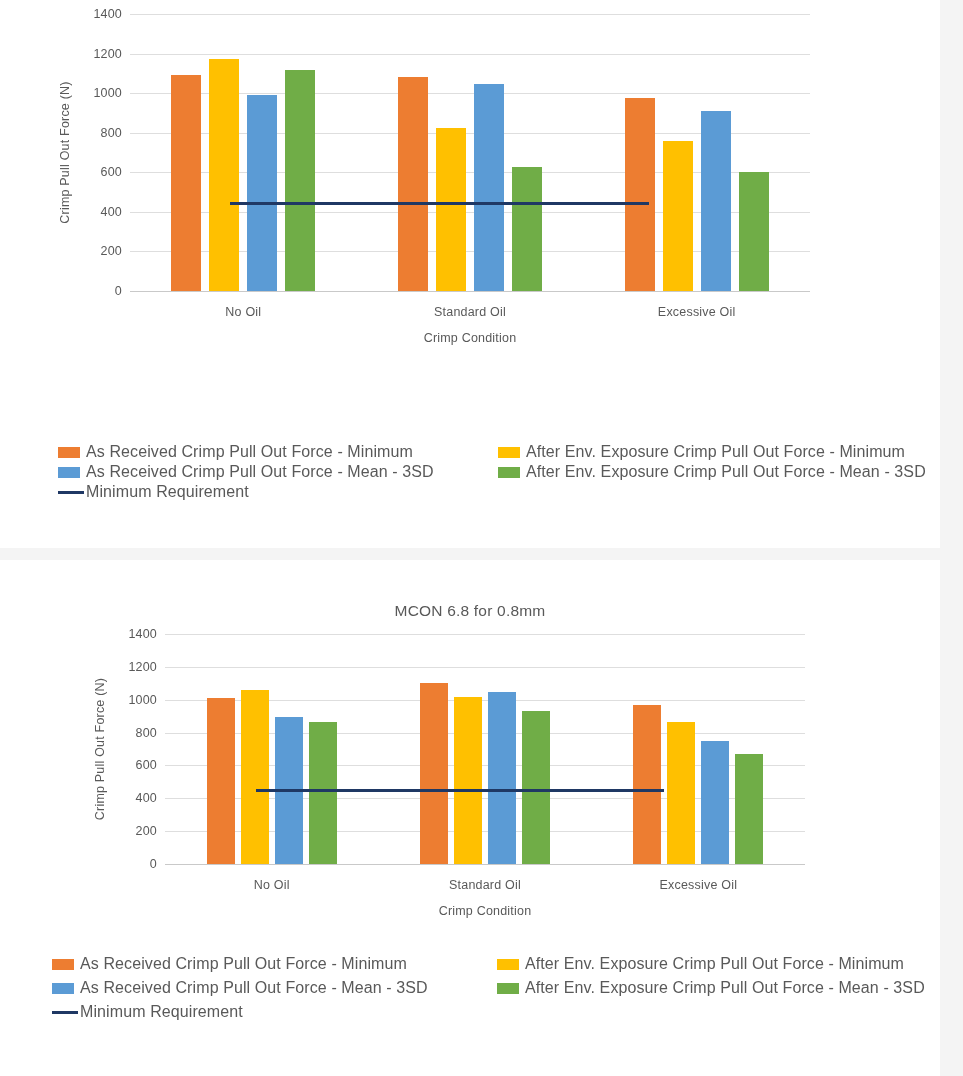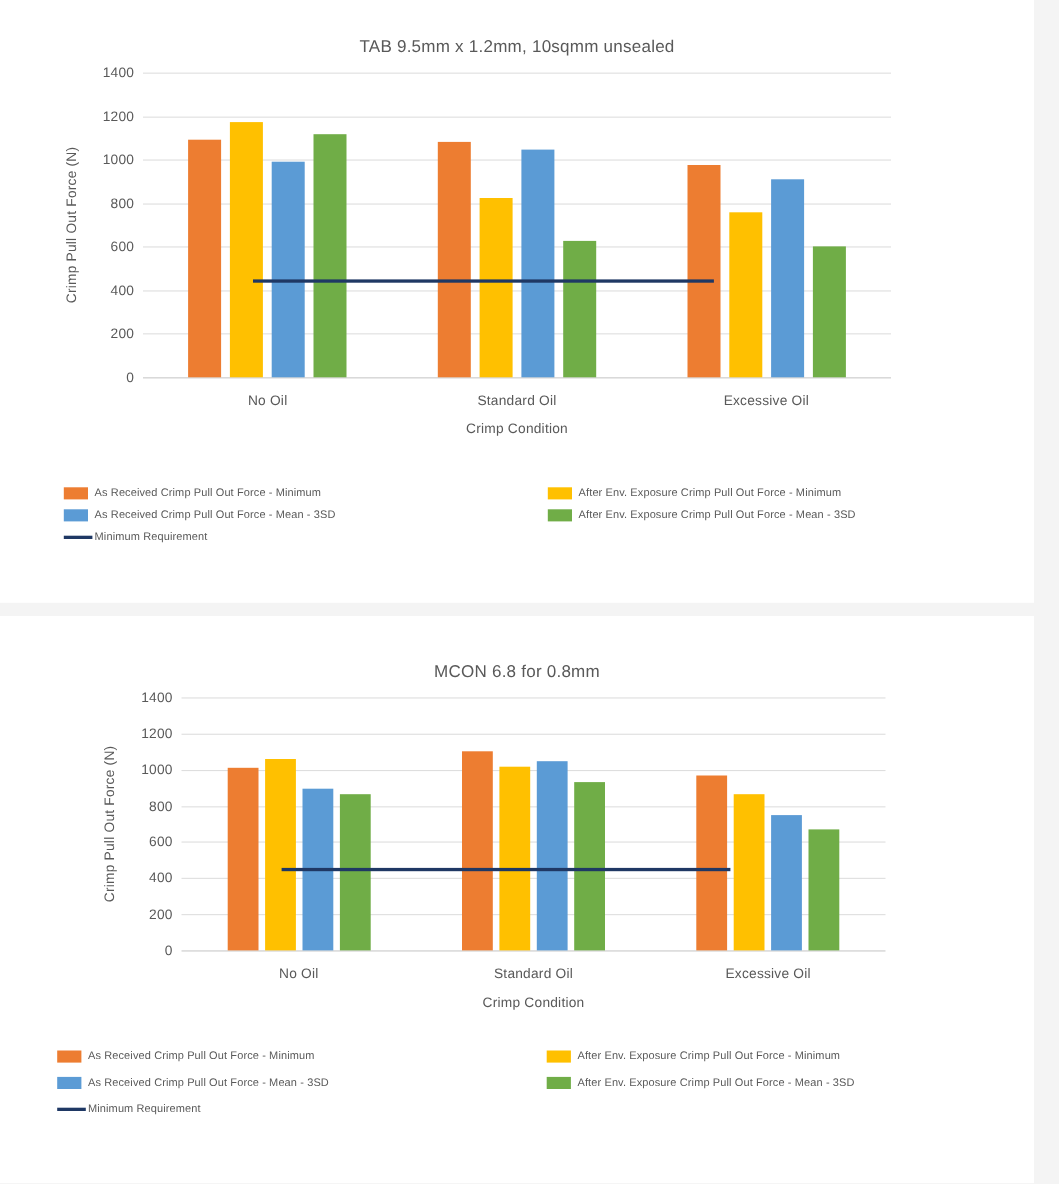--- a/index.html
+++ b/index.html
@@ -104,32 +104,31 @@
     height: 11px;
     margin-right: 6px;
     flex: 0 0 auto;
   }
   .legend-swatch.line {
     height: 3px;
     width: 26px;
     margin-right: 2px;
   }
   .legend-text {
-    font-size: 10px;
+    font-size: 16px;
     color: #595959;
     letter-spacing: 0.1px;
   }
 </style>
 </head>
 <body>
 
 <div id="page">
 
   <div class="panel" id="panel-1">
-    <div class="chart-title">TAB 9.5mm x 1.2mm, 10sqmm unsealed</div>
     <div class="plot-wrap" id="plot-1" style="position: relative; margin-top: 8px; height: 343px;">
         <div class="axisline" style="left: 130px; width: 680px; top: 283px;"></div>
         <div class="gridline" style="left: 130px; width: 680px; top: 243.429px;"></div>
         <div class="gridline" style="left: 130px; width: 680px; top: 203.857px;"></div>
         <div class="gridline" style="left: 130px; width: 680px; top: 164.286px;"></div>
         <div class="gridline" style="left: 130px; width: 680px; top: 124.714px;"></div>
         <div class="gridline" style="left: 130px; width: 680px; top: 85.1429px;"></div>
         <div class="gridline" style="left: 130px; width: 680px; top: 45.5714px;"></div>
         <div class="gridline" style="left: 130px; width: 680px; top: 6px;"></div>
         <div class="ytick" style="left: 78px; width: 44px; top: 283px;">0</div>

